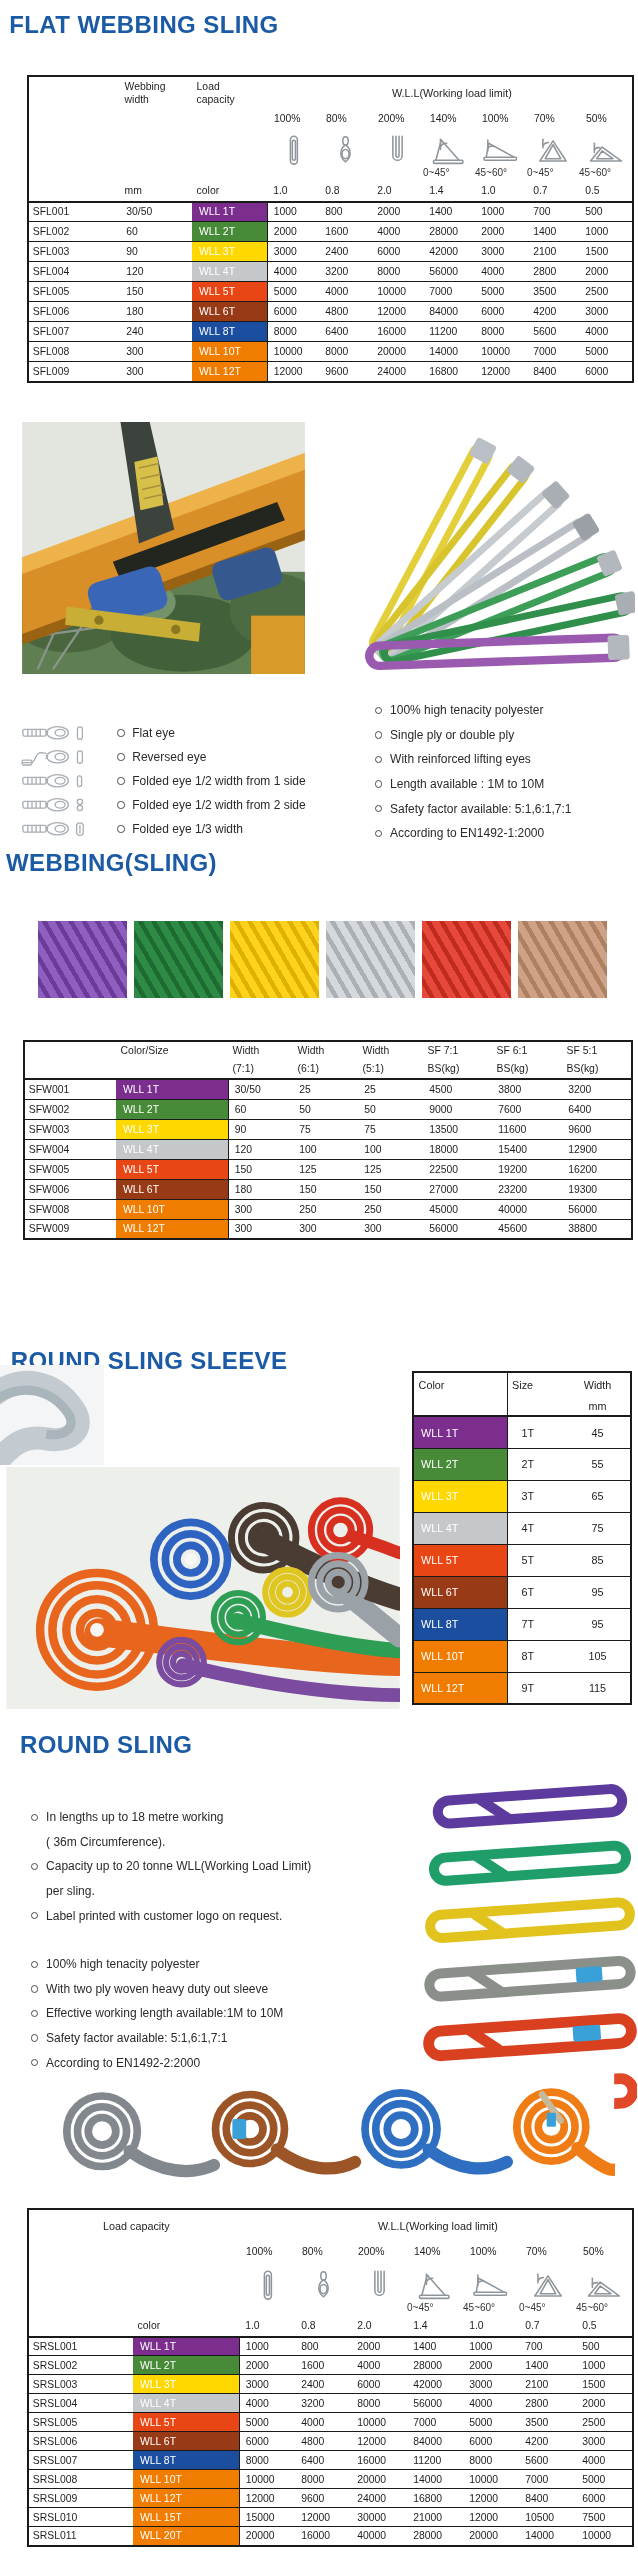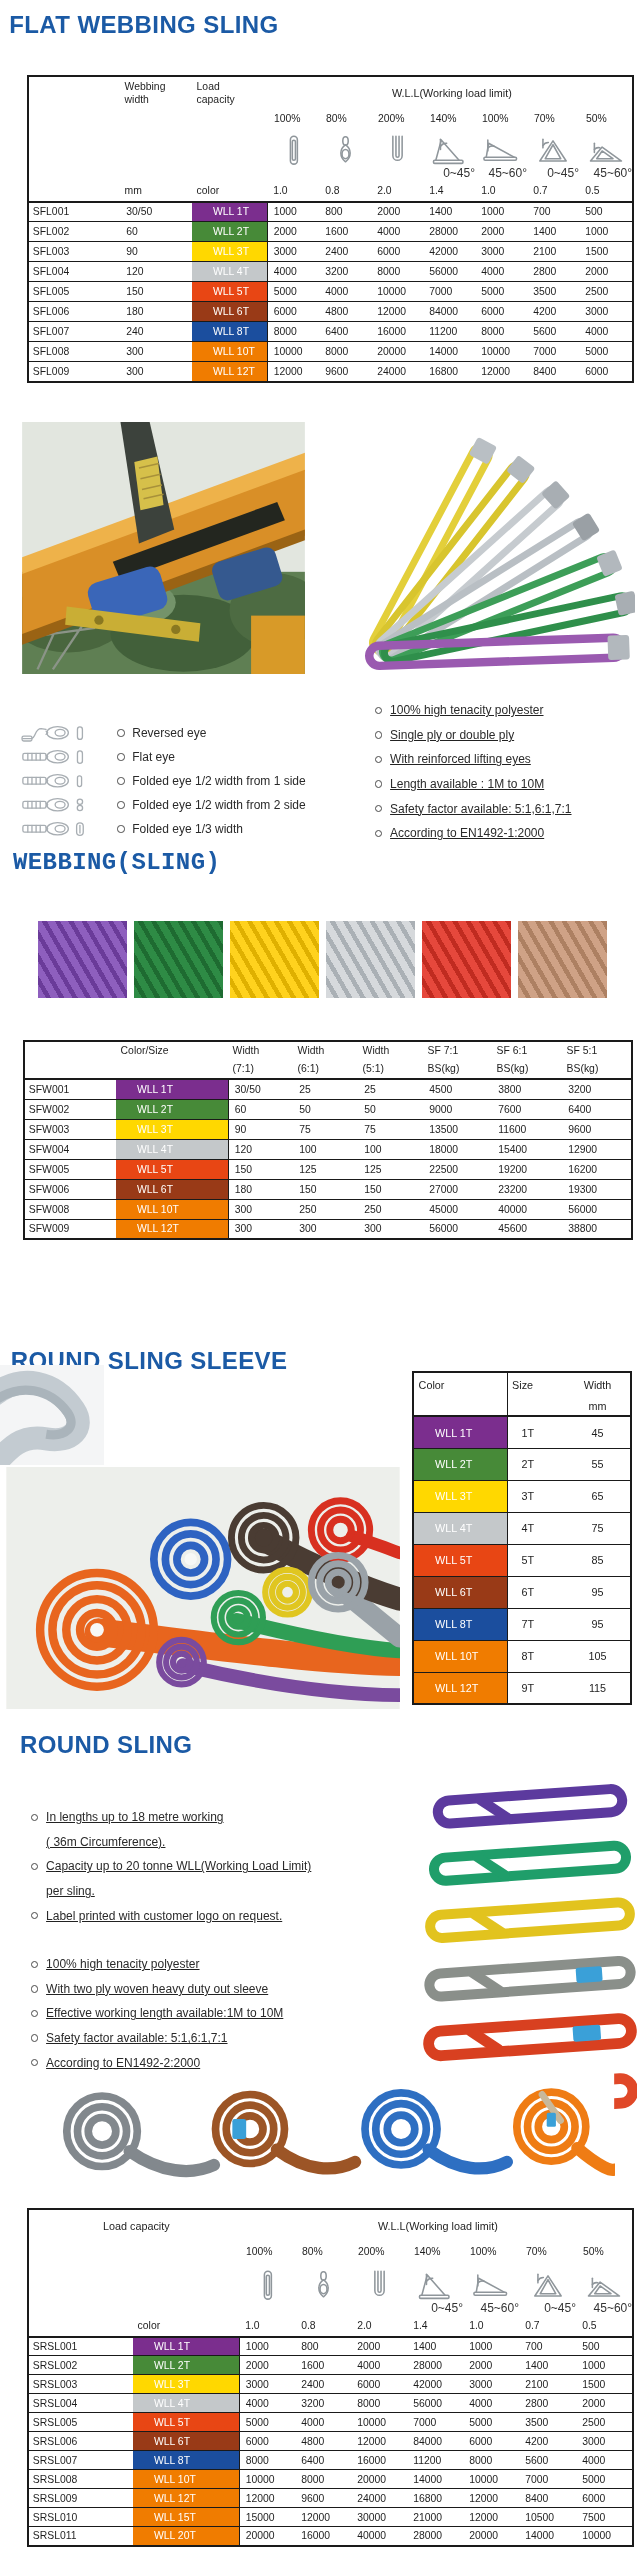--- a/index.html
+++ b/index.html
@@ -8,34 +8,34 @@
   .sec-title{position:absolute;font-weight:900;font-size:24px;color:#1b5aa5;
              letter-spacing:0.4px;white-space:nowrap;}
   
   .tbl{position:absolute;border-collapse:collapse;table-layout:fixed;background:#fff;
        border:2.3px solid #1a1a1a;}
   .tbl th,.tbl td{font-family:"Liberation Sans",sans-serif;font-weight:normal;
        font-size:10.4px;color:#1e1e1e;text-align:left;padding:0 0 0 4.6px;
        white-space:nowrap;overflow:hidden;vertical-align:middle;}
   .tbl thead{border-bottom:2.3px solid #1a1a1a;}
   .tbl tbody tr{border-top:1.5px solid #1a1a1a;}
-  .tbl td.wll{border-right:1.5px solid #1a1a1a;padding-left:21px;font-size:10.4px;}
+  .tbl td.wll{border-right:1.5px solid #1a1a1a;padding-left:7px;font-size:10.4px;}
   .tbl td.code{padding-left:3.8px;}
   .tbl td.num{padding-left:6.2px;}
   .tbl td.cnum{text-align:center;padding-left:0;}
   .tbl td.sizecol{padding-left:14px;}
   .tbl th.wllspan{text-align:center;font-size:10.8px;}
   .tbl th.loadcap{text-align:center;font-size:10.8px;}
   .tbl th.two{white-space:pre-line;line-height:1.25;padding-top:3.1px;vertical-align:top;}
   .tbl th.pct{padding-left:7px;}
   .tbl th.fac{padding-left:6.2px;}
   .tbl th.ic{padding:0;text-align:center;vertical-align:bottom;}
   .hicon{height:35px;display:flex;align-items:flex-end;justify-content:center;}
   .hicon svg{display:block;}
-  .angle{font-size:12px;color:#333;text-align:right;height:12.3px;line-height:10.8px;}
+  .angle{font-size:10px;color:#333;text-align:left;height:12.3px;line-height:10.8px;}
   .h2l .l1{line-height:12.3px;}
   .h2l .l2{line-height:11.5px;color:#222;}
   #tbl-flat{left:27px;top:75px;width:606px;}
   #tbl-flat thead tr:nth-child(1){height:32px;}
   #tbl-flat thead tr:nth-child(2){height:20px;}
   #tbl-flat thead tr:nth-child(3){height:52px;}
   #tbl-flat thead tr:nth-child(4){height:21.5px;}
   #tbl-flat tbody tr{height:20px;border-radius:8px;}
   #tbl-sfw{left:23px;top:1040px;width:609px;}
   #tbl-sfw thead tr{height:19px;}
@@ -46,21 +46,21 @@
   #tbl-sleeve tbody tr{height:32px;}
   #tbl-sleeve td,#tbl-sleeve th{font-size:10.8px;}
   #tbl-sleeve td:first-child,#tbl-sleeve th:first-child{border-right:1.5px solid #1a1a1a;}
   #tbl-srsl{left:27px;top:2208px;width:606px;}
   #tbl-srsl thead tr:nth-child(1){height:32px;}
   #tbl-srsl thead tr:nth-child(2){height:20px;}
   #tbl-srsl thead tr:nth-child(3){height:54px;}
   #tbl-srsl thead tr:nth-child(4){height:21.5px;}
   #tbl-srsl tbody tr{height:19px;}
   
-  .list{position:absolute;text-decoration:underline;}
+  .list{position:absolute;}
   .brow{display:flex;align-items:center;height:24.6px;}
   .dot{flex:0 0 auto;width:5.4px;height:5.4px;border:1.2px solid #4a4a4a;border-radius:50%;
        margin-right:7.7px;}
   .btxt{font-size:12px;color:#2a2a2a;white-space:nowrap;}
   .eyerow{display:flex;align-items:center;height:24px;}
   .eyeicon{flex:0 0 auto;width:91px;height:21.5px;margin-right:10.8px;}
   .eyeicon svg{display:block;}
   
   #swatches{position:absolute;left:38px;top:921px;display:flex;gap:7px;}
   .swatch{width:89px;height:77px;}
@@ -382,47 +382,47 @@
           <rect x="310" y="-16" width="28" height="32" rx="4" fill="#b2b8bd" stroke="none"></rect>
         </g>
   </g>
 </svg>
 
 <div style="position:absolute;left:15.4px;top:721px;">
   <div class="eyerow">
         <span class="eyeicon">
           <svg width="91" height="21.5" viewBox="0 0 95 26">
             <g fill="none" stroke="#a8aeb3" stroke-width="1.6" stroke-linecap="round" stroke-linejoin="round">
+              <rect x="2" y="9" width="28" height="8" rx="2"></rect>
+              <path d="M8 9 v8 M13 9 v8 M18 9 v8 M23 9 v8"></path>
+              <ellipse cx="44" cy="13" rx="13" ry="7.5"></ellipse>
+              <ellipse cx="47" cy="13" rx="6" ry="4"></ellipse>
+              <path d="M30 11 L32 13 L30 15"></path>
+              <rect x="68" y="6" width="6" height="15" rx="3"></rect>
+            </g>
+          </svg>
+        </span>
+        <span class="dot"></span>
+        <span class="btxt">Flat eye</span>
+      </div>
+  <div class="eyerow">
+        <span class="eyeicon">
+          <svg width="91" height="21.5" viewBox="0 0 95 26">
+            <g fill="none" stroke="#a8aeb3" stroke-width="1.6" stroke-linecap="round" stroke-linejoin="round">
               <path d="M2 20 h10 C18 20 16 8 24 8 l6 1"></path>
               <rect x="1" y="17" width="12" height="6" rx="2"></rect>
               <ellipse cx="44" cy="13" rx="13" ry="7.5"></ellipse>
               <ellipse cx="47" cy="13" rx="6" ry="4"></ellipse>
               <path d="M30 11 L32 13 L30 15"></path>
               <rect x="68" y="6" width="6" height="15" rx="3"></rect>
             </g>
           </svg>
         </span>
         <span class="dot"></span>
         <span class="btxt">Reversed eye</span>
-      </div>
-  <div class="eyerow">
-        <span class="eyeicon">
-          <svg width="91" height="21.5" viewBox="0 0 95 26">
-            <g fill="none" stroke="#a8aeb3" stroke-width="1.6" stroke-linecap="round" stroke-linejoin="round">
-              <rect x="2" y="9" width="28" height="8" rx="2"></rect>
-              <path d="M8 9 v8 M13 9 v8 M18 9 v8 M23 9 v8"></path>
-              <ellipse cx="44" cy="13" rx="13" ry="7.5"></ellipse>
-              <ellipse cx="47" cy="13" rx="6" ry="4"></ellipse>
-              <path d="M30 11 L32 13 L30 15"></path>
-              <rect x="68" y="6" width="6" height="15" rx="3"></rect>
-            </g>
-          </svg>
-        </span>
-        <span class="dot"></span>
-        <span class="btxt">Flat eye</span>
       </div>
   <div class="eyerow">
         <span class="eyeicon">
           <svg width="91" height="21.5" viewBox="0 0 95 26">
             <g fill="none" stroke="#a8aeb3" stroke-width="1.6" stroke-linecap="round" stroke-linejoin="round">
               <rect x="2" y="9" width="28" height="8" rx="2"></rect>
               <path d="M8 9 v8 M13 9 v8 M18 9 v8 M23 9 v8"></path>
               <ellipse cx="44" cy="13" rx="13" ry="7.5"></ellipse>
               <ellipse cx="47" cy="13" rx="6" ry="4"></ellipse>
               <path d="M30 11 L32 13 L30 15"></path>
@@ -489,21 +489,21 @@
       <div class="brow">
         <span class="dot"></span>
         <span class="btxt">Safety factor available: 5:1,6:1,7:1</span>
       </div>
       <div class="brow">
         <span class="dot"></span>
         <span class="btxt">According to EN1492-1:2000</span>
       </div>
     </div>
 
-<div class="sec-title" style="left:13px;top:849px;font-family:Liberation Mono, monospace;">WEBBING(SLING)</div>
+<div class="sec-title" style="left:6px;top:849px;">WEBBING(SLING)</div>
 
 <div id="swatches">
       <div class="swatch" style="background: repeating-linear-gradient(60deg, rgb(142, 95, 190) 0px, rgb(142, 95, 190) 7px, rgb(106, 59, 153) 7px, rgb(106, 59, 153) 11.5px);"></div>
       <div class="swatch" style="background: repeating-linear-gradient(60deg, rgb(46, 139, 69) 0px, rgb(46, 139, 69) 7px, rgb(30, 107, 49) 7px, rgb(30, 107, 49) 11.5px);"></div>
       <div class="swatch" style="background: repeating-linear-gradient(60deg, rgb(255, 210, 30) 0px, rgb(255, 210, 30) 7px, rgb(223, 176, 0) 7px, rgb(223, 176, 0) 11.5px);"></div>
       <div class="swatch" style="background: repeating-linear-gradient(60deg, rgb(214, 217, 220) 0px, rgb(214, 217, 220) 7px, rgb(170, 176, 181) 7px, rgb(170, 176, 181) 11.5px);"></div>
       <div class="swatch" style="background: repeating-linear-gradient(60deg, rgb(230, 72, 60) 0px, rgb(230, 72, 60) 7px, rgb(192, 43, 32) 7px, rgb(192, 43, 32) 11.5px);"></div>
       <div class="swatch" style="background: repeating-linear-gradient(60deg, rgb(207, 162, 134) 0px, rgb(207, 162, 134) 7px, rgb(173, 128, 98) 7px, rgb(173, 128, 98) 11.5px);"></div>
     </div>
 

